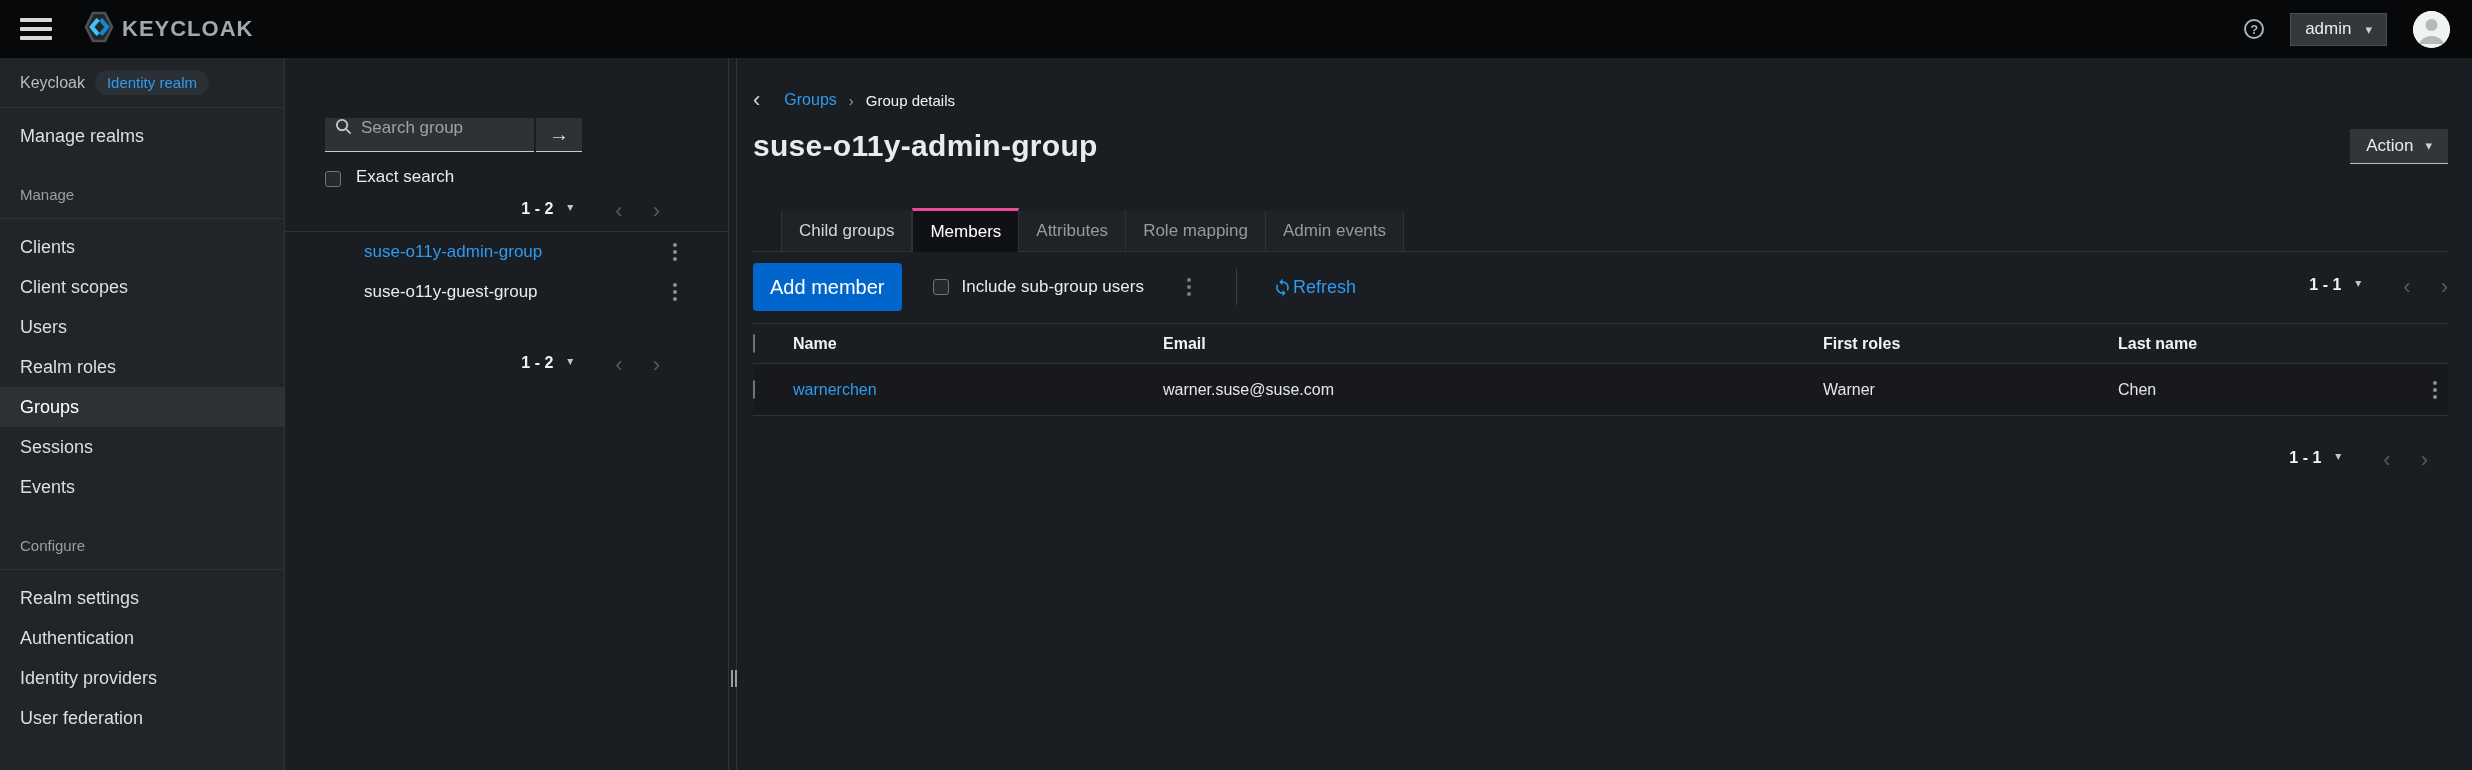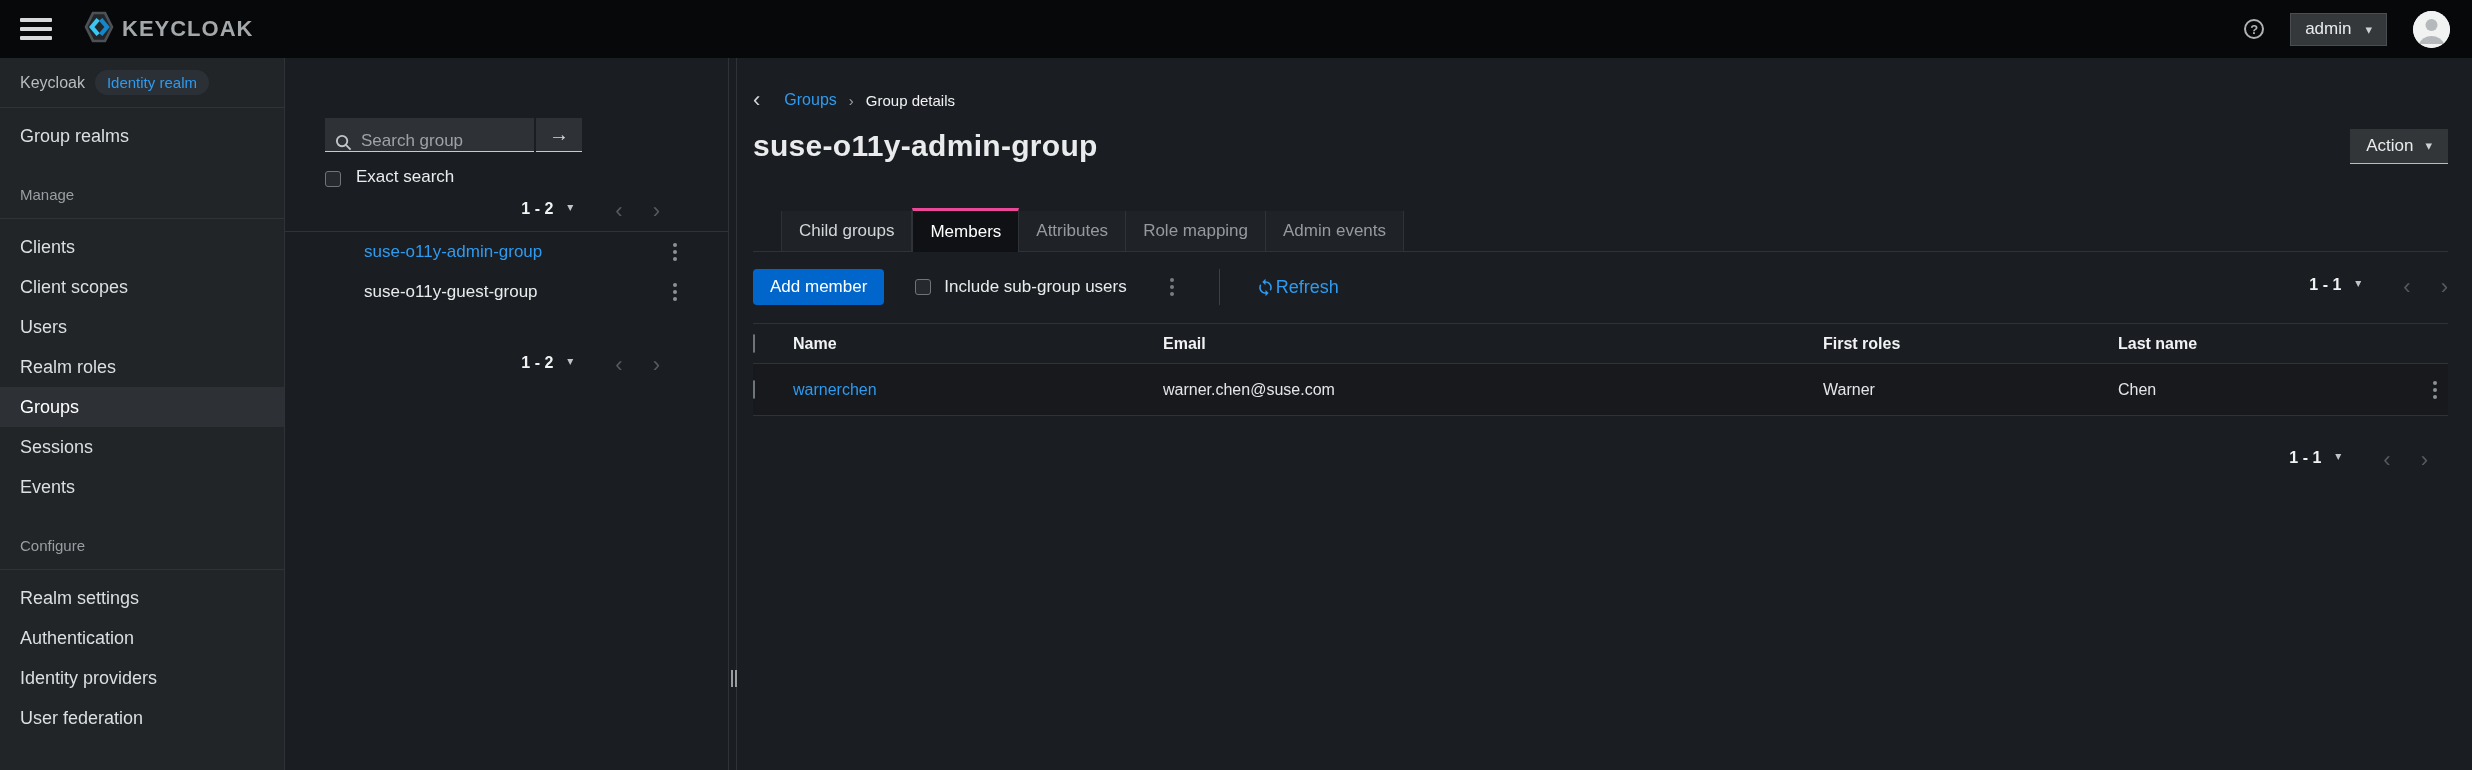--- a/index.html
+++ b/index.html
@@ -32,21 +32,21 @@
   .nav-item { height:40px; display:flex; align-items:center; padding-left:20px; font-size:18px; color:#dcdfe1; cursor:pointer; }
   .nav-item.selected { background:#2d3136; color:#ffffff; }
   .nav-top { margin-top:8px; }
   .nav-section-label { margin-top:28px; height:20px; display:flex; align-items:center; padding-left:20px; font-size:15px; color:#9a9ea2; }
   .nav-divider { border:none; border-top:1px solid #2f3338; margin-top:14px; margin-bottom:8px; }
 
   
   .groups-panel { width:443px; flex:none; background:#1a1d21; position:relative; }
   .gp-pad { padding-left:40px; padding-right:24px; }
   .search-row { margin-top:60px; display:flex; height:34px; width:257px; }
-  .search-box { flex:1; background:#2e3135; border-bottom:1px solid #c8cacb; display:flex; align-items:flex-end; padding:0 8px 0 10px; }
+  .search-box { flex:1; background:#2e3135; border-bottom:1px solid #c8cacb; display:flex; align-items:flex-start; padding:0 8px 0 10px; }
   .search-box input { background:transparent; border:none; outline:none; color:#e9ebed; font-size:17px; width:100%; font-family:"Liberation Sans", sans-serif; }
   .search-box input::placeholder { color:#9ea2a6; }
   .search-btn { width:46px; margin-left:2px; background:#2e3135; border-bottom:1px solid #c8cacb; color:#d8dadb;
     font-size:20px; display:flex; align-items:center; justify-content:center; cursor:pointer; }
   .exact-row { margin-top:15px; display:flex; align-items:flex-end; gap:15px; }
   .checkbox { width:16px; height:16px; border:1px solid #6f7479; border-radius:3px; background:#26292e; flex:none; cursor:pointer; }
   .exact-label { font-size:17px; color:#e9ebed; }
   .pagination { display:flex; justify-content:flex-end; gap:0; }
   .pag-range { font-size:16px; font-weight:bold; color:#f1f2f3; }
   .pag-caret { font-size:12px; color:#c2c5c8; margin-left:14px; cursor:pointer; }
@@ -79,22 +79,22 @@
   .action-btn { margin-left:auto; height:35px; padding:0 16px; background:#333639; border:none; border-bottom:1px solid #b9bcbf;
     color:#e9ebec; font-size:17px; display:flex; align-items:center; gap:12px; cursor:pointer; font-family:"Liberation Sans", sans-serif; }
 
   .tabs { margin-top:43px; display:flex; align-items:flex-end; border-bottom:1px solid #2f3338; height:40px; padding-left:28px; }
   .tab { height:40px; padding:0 17px; display:flex; align-items:center; background:#1f2327; border-right:1px solid #2f3338;
     font-size:17px; color:#969a9e; cursor:pointer; }
   .tab:first-child { border-left:1px solid #2f3338; color:#d4d6d8; }
   .tab.active { background:#0f1114; border-top:3px solid #ec4899; height:44px; margin-bottom:-1px; color:#ffffff; border-left:1px solid #2f3338; }
 
   .toolbar { margin-top:10px; height:50px; display:flex; align-items:center; }
-  .btn-primary { height:36px; padding:0 17px; background:#0066cc; color:#fff; border:none; border-radius:4px;
-    font-size:17px; cursor:pointer; font-family:"Liberation Sans", sans-serif; }
+  .btn-primary { height:48px; padding:0 17px; background:#0066cc; color:#fff; border:none; border-radius:4px;
+    font-size:20px; cursor:pointer; font-family:"Liberation Sans", sans-serif; }
   .tb-check { margin-left:31px; display:flex; align-items:center; gap:13px; }
   .tb-check-label { font-size:17px; color:#e9ebed; }
   .tb-kebab { margin-left:36px; }
   .tb-kebab i { background:#787d81; }
   .tb-divider { width:1px; height:36px; background:#3c4044; margin-left:38px; }
   .refresh { margin-left:36px; display:flex; align-items:center; gap:1px; color:#2e9bf0; font-size:18px; cursor:pointer; }
   .toolbar .pagination { margin-left:auto; }
 
   
   .table { margin-top:11px; border-top:1px solid #2f3338; }
@@ -150,21 +150,21 @@
     </div>
   </header>
 
   <div class="body">
 
     <nav class="sidebar">
       <div class="realm-row">
         <span class="realm-name">Keycloak</span>
         <span class="realm-badge">Identity realm</span>
       </div>
-      <div class="nav-item nav-top">Group realms</div>
+      <div class="nav-item nav-top">Manage realms</div>
 
       <div class="nav-section-label">Manage</div>
       <hr class="nav-divider">
       <div class="nav-item">Clients</div>
       <div class="nav-item">Client scopes</div>
       <div class="nav-item">Users</div>
       <div class="nav-item">Realm roles</div>
       <div class="nav-item selected">Groups</div>
       <div class="nav-item">Sessions</div>
       <div class="nav-item">Events</div>
@@ -300,21 +300,21 @@
           <div class="col-cb"><span class="checkbox"></span></div>
           <div class="col-name th">Name</div>
           <div class="col-email th">Email</div>
           <div class="col-first th">First roles</div>
           <div class="col-last th">Last name</div>
           <div class="col-kebab"></div>
         </div>
         <div class="trow tdata">
           <div class="col-cb"><span class="checkbox"></span></div>
           <div class="col-name td cell-link">warnerchen</div>
-          <div class="col-email td">warner.chen@suse.com</div>
+          <div class="col-email td">warner.suse@suse.com</div>
           <div class="col-first td">Warner</div>
           <div class="col-last td">Chen</div>
           <div class="col-kebab">
               <span class="kebab">
                 <i></i>
                 <i></i>
                 <i></i>
               </span>
             </div>
         </div>

